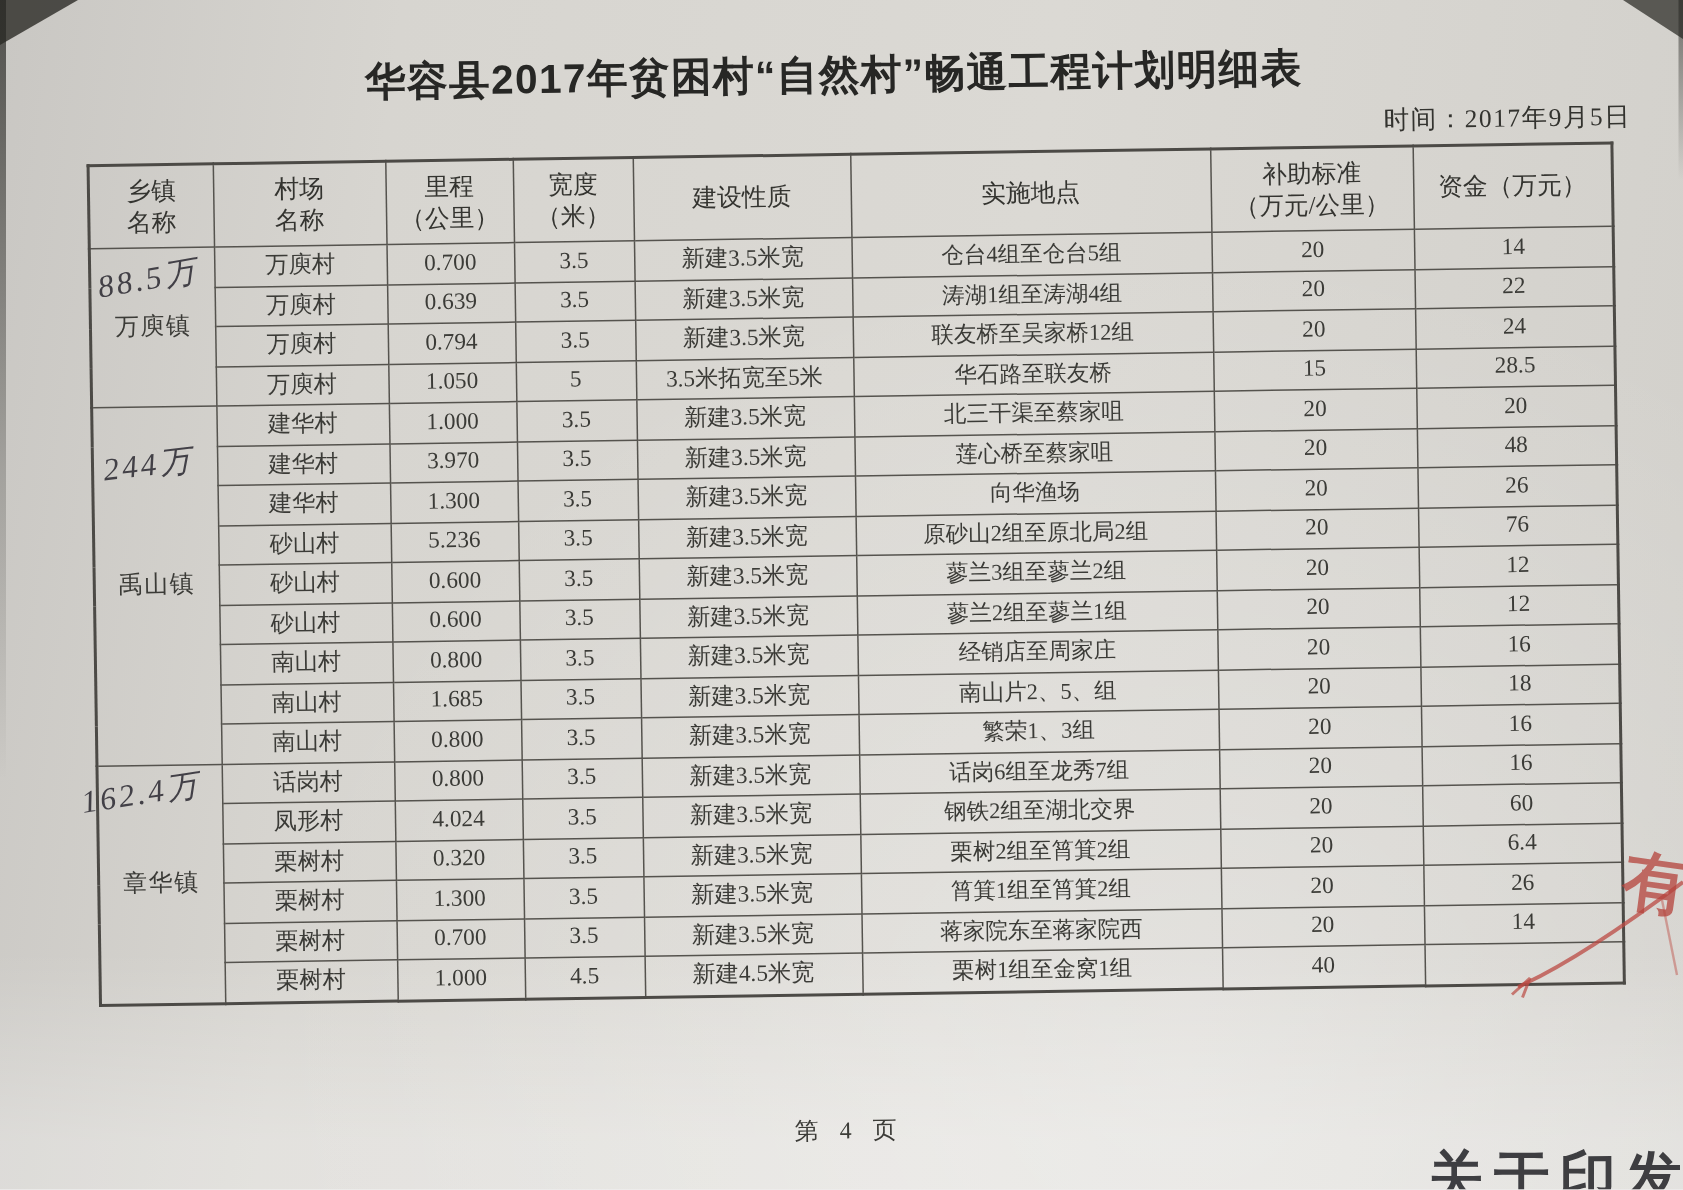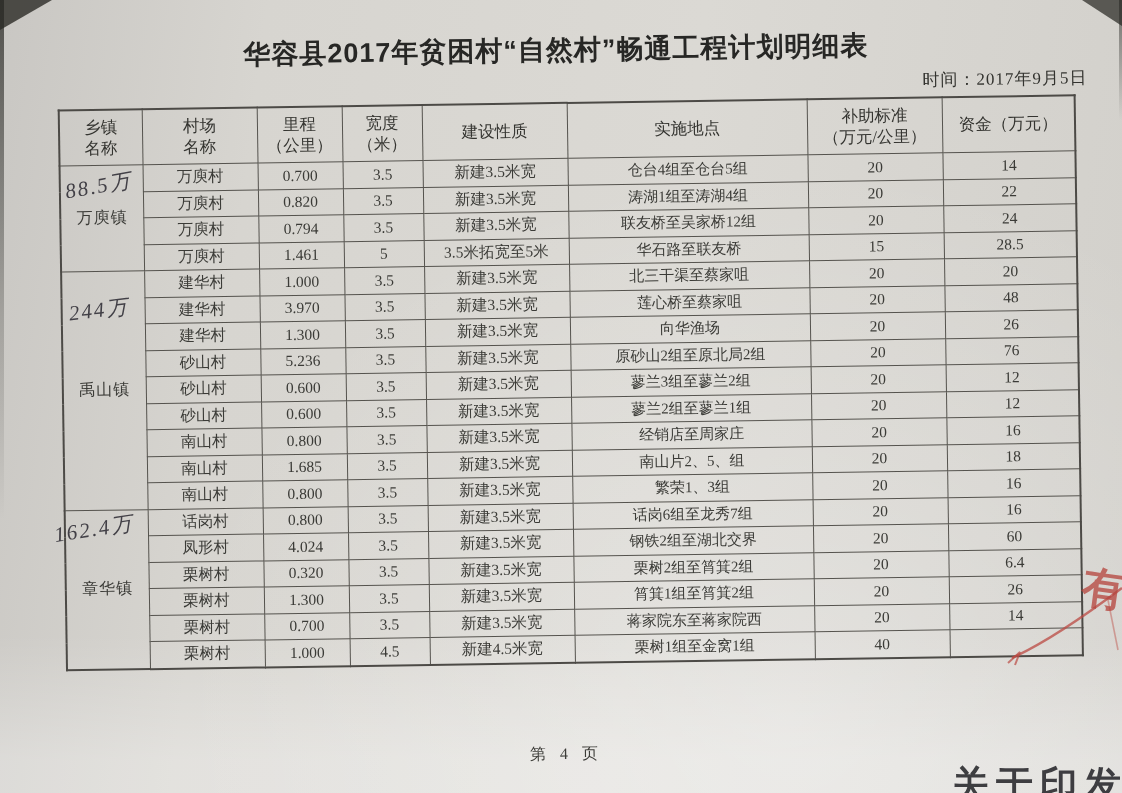--- a/index.html
+++ b/index.html
@@ -109,39 +109,39 @@
               <td>万庾村</td>
               <td>0.700</td>
               <td>3.5</td>
               <td>新建3.5米宽</td>
               <td class="loc">仓台4组至仓台5组</td>
               <td>20</td>
               <td>14</td>
             </tr>
             <tr>
               <td>万庾村</td>
-              <td>0.820</td>
+              <td>0.639</td>
               <td>3.5</td>
               <td>新建3.5米宽</td>
               <td class="loc">涛湖1组至涛湖4组</td>
               <td>20</td>
               <td>22</td>
             </tr>
             <tr>
               <td>万庾村</td>
               <td>0.794</td>
               <td>3.5</td>
               <td>新建3.5米宽</td>
               <td class="loc">联友桥至吴家桥12组</td>
               <td>20</td>
               <td>24</td>
             </tr>
             <tr>
               <td>万庾村</td>
-              <td>1.461</td>
+              <td>1.050</td>
               <td>5</td>
               <td>3.5米拓宽至5米</td>
               <td class="loc">华石路至联友桥</td>
               <td>15</td>
               <td>28.5</td>
             </tr>
             <tr>
               <td rowspan="9" class="township-cell"><span class="hand hand-g1">244万</span><span class="township-label">禹山镇</span></td>
               <td>建华村</td>
               <td>1.000</td>

